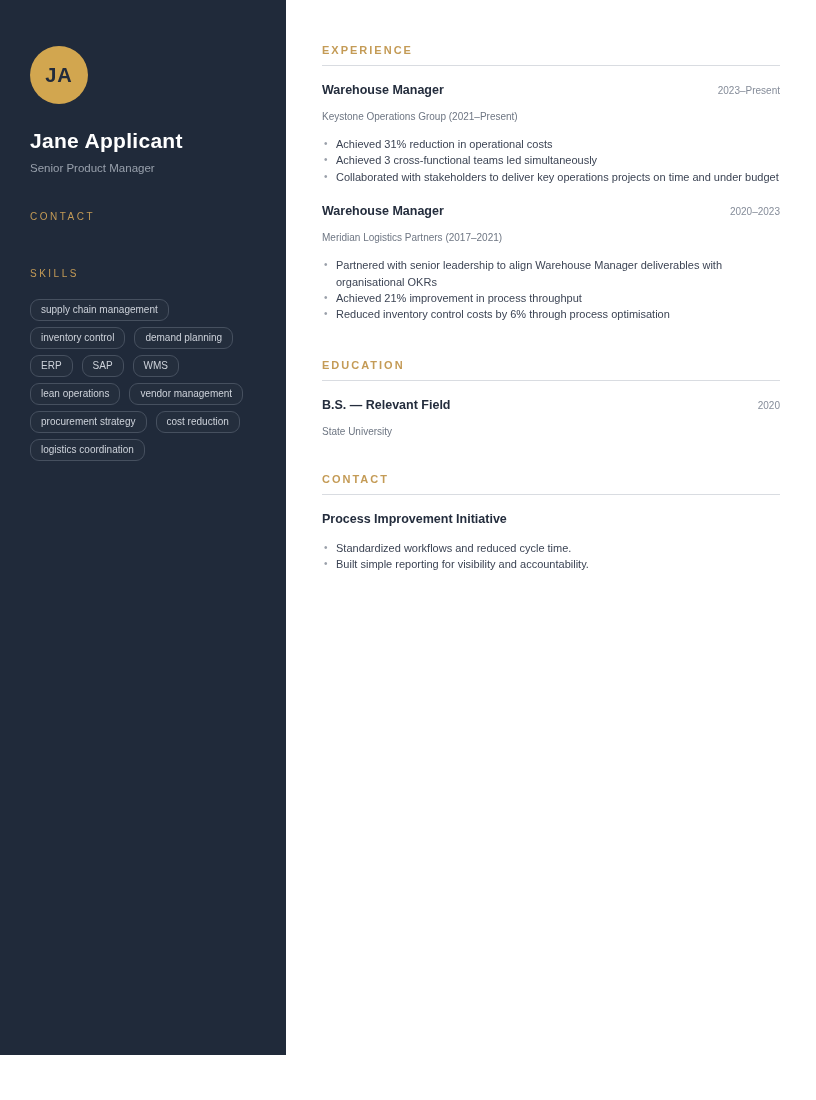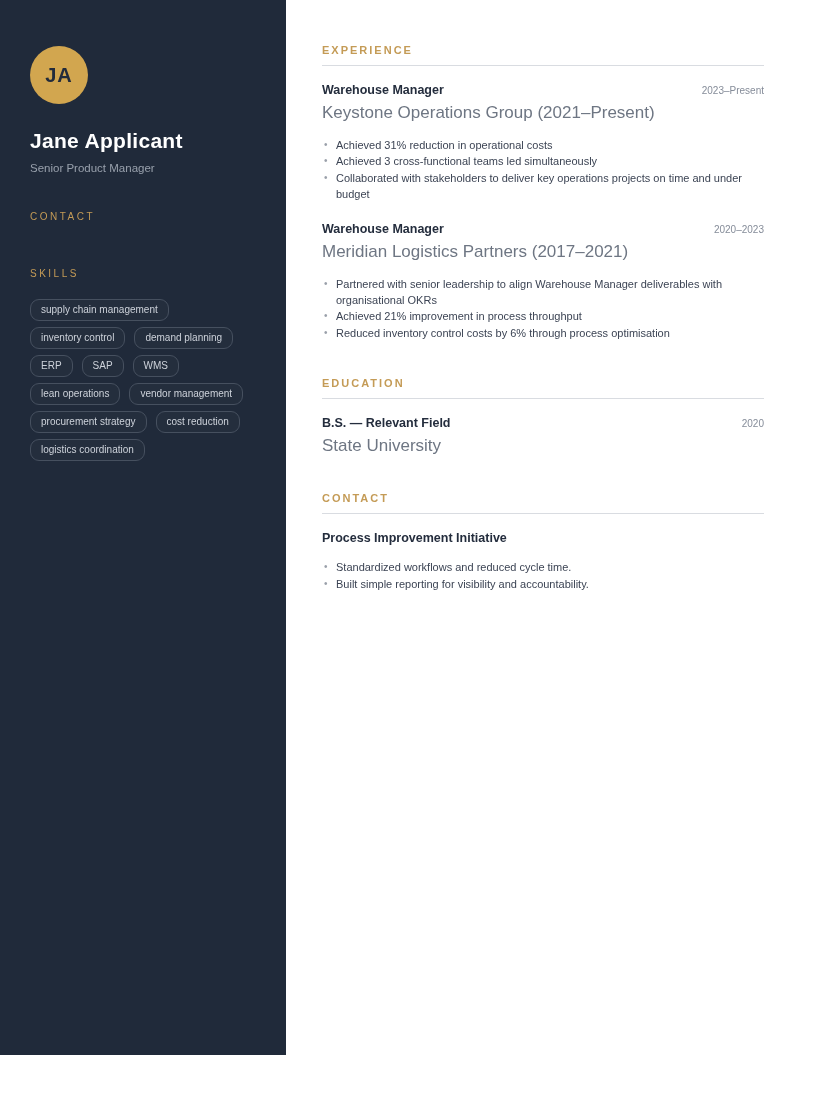--- a/index.html
+++ b/index.html
@@ -63,21 +63,21 @@
     border:1px solid var(--tag-border);
     border-radius:9px;
     padding:4px 10px 5px 10px;
     font-size:10px;
     color:var(--tag-text);
     white-space:nowrap;
     background:rgba(255,255,255,0.02);
   }
   
   .main{
-    position:absolute;left:286px;top:0;right:16px;
+    position:absolute;left:286px;top:0;right:0;
     padding:44px 36px 0 36px;
   }
   .section{margin-bottom:36px;}
   .section-heading{
     color:var(--accent-gold);
     font-size:11px;font-weight:bold;letter-spacing:2px;
     padding-bottom:9px;
     border-bottom:1px solid var(--divider);
   }
   .entry{margin-top:17px;}
@@ -85,22 +85,22 @@
   .entry-head{
     display:flex;justify-content:space-between;align-items:baseline;
   }
   .entry-title{
     font-size:12.5px;font-weight:bold;color:var(--title-text);
   }
   .entry-dates{
     font-size:10px;color:#858C99;
   }
   .entry-sub{
-    margin-top:6px;
-    font-size:17px;color:var(--muted-text);
+    margin-top:14px;
+    font-size:10px;color:var(--muted-text);
   }
   .bullets{
     margin-top:14px;
     list-style:none;
   }
   .bullets li{
     position:relative;
     padding-left:14px;
     font-size:11px;color:var(--body-text);
     line-height:16.4px;

